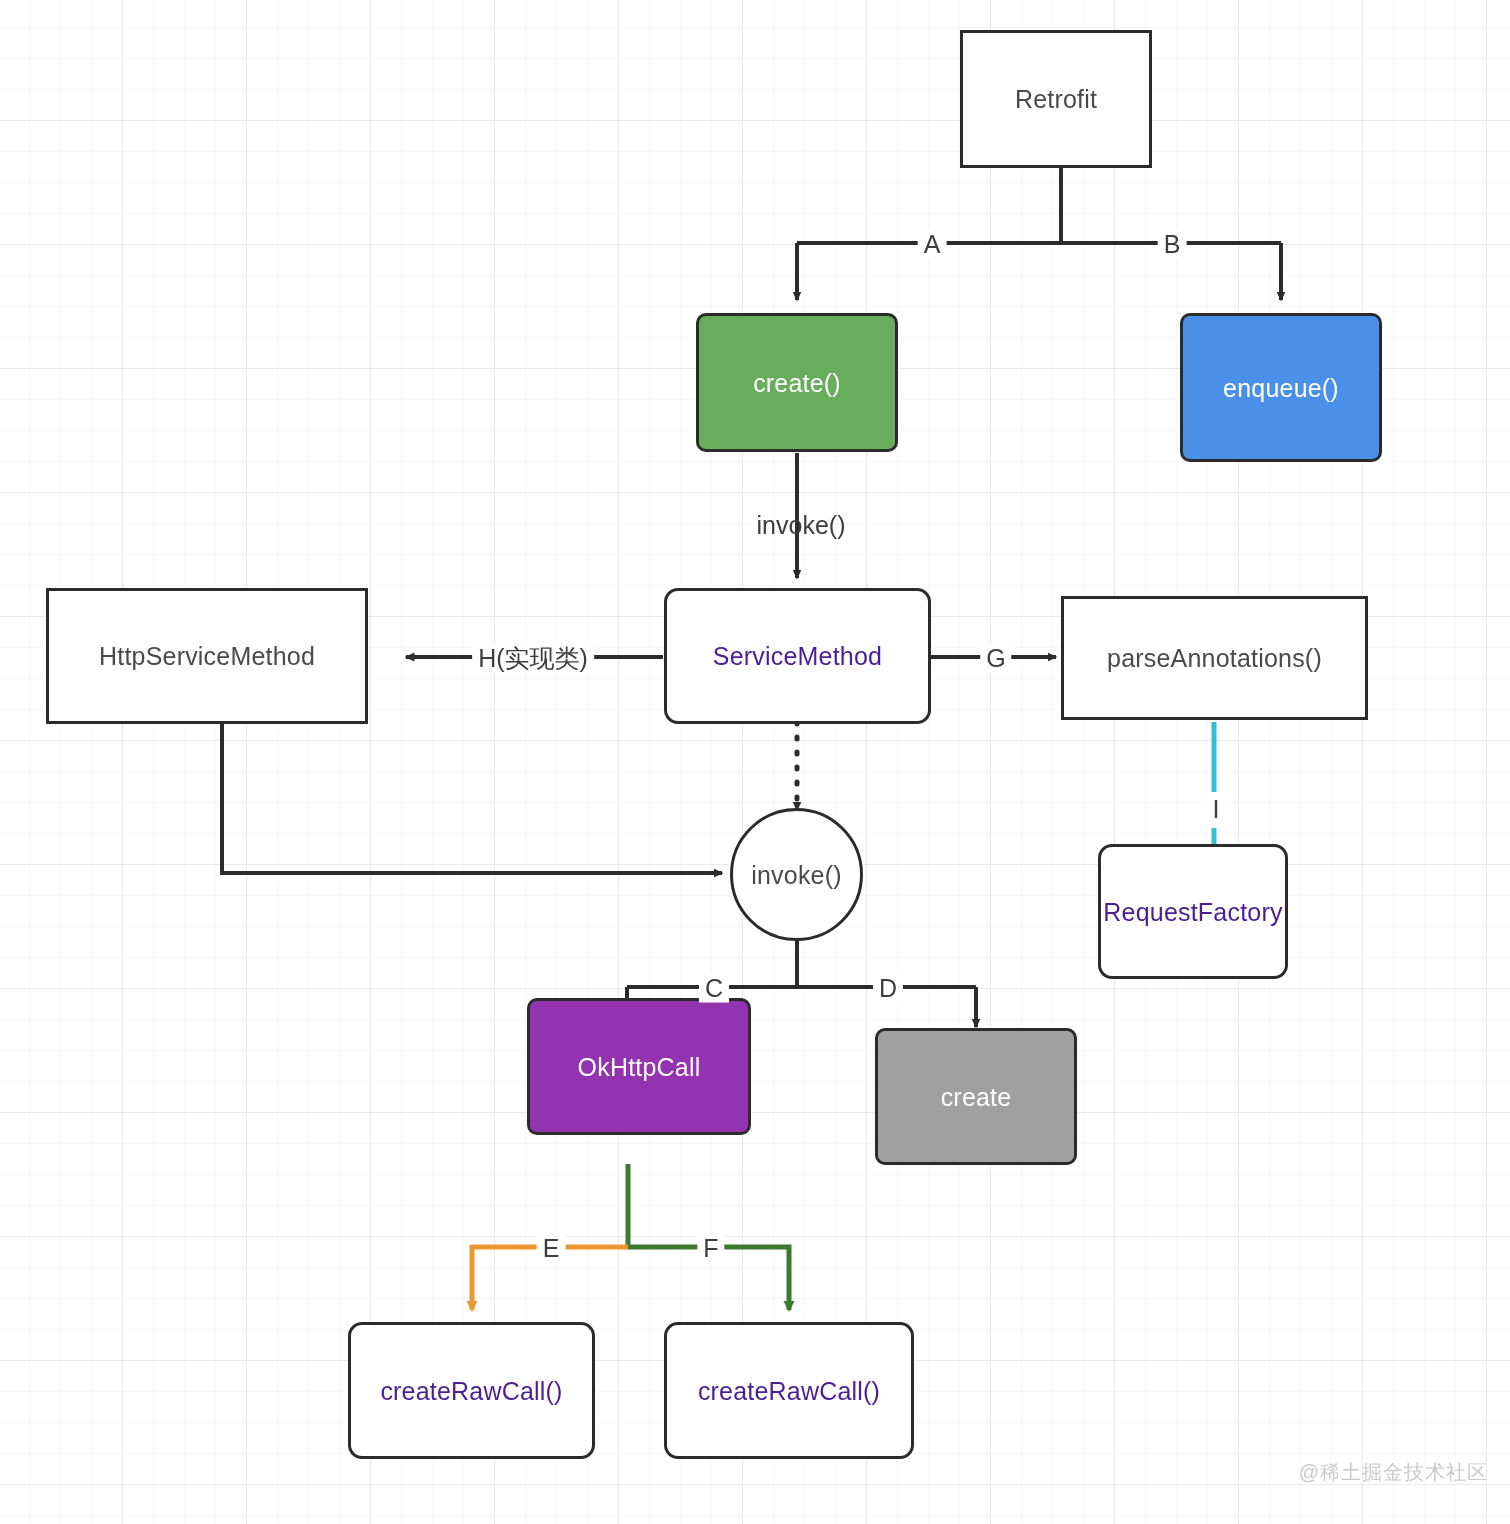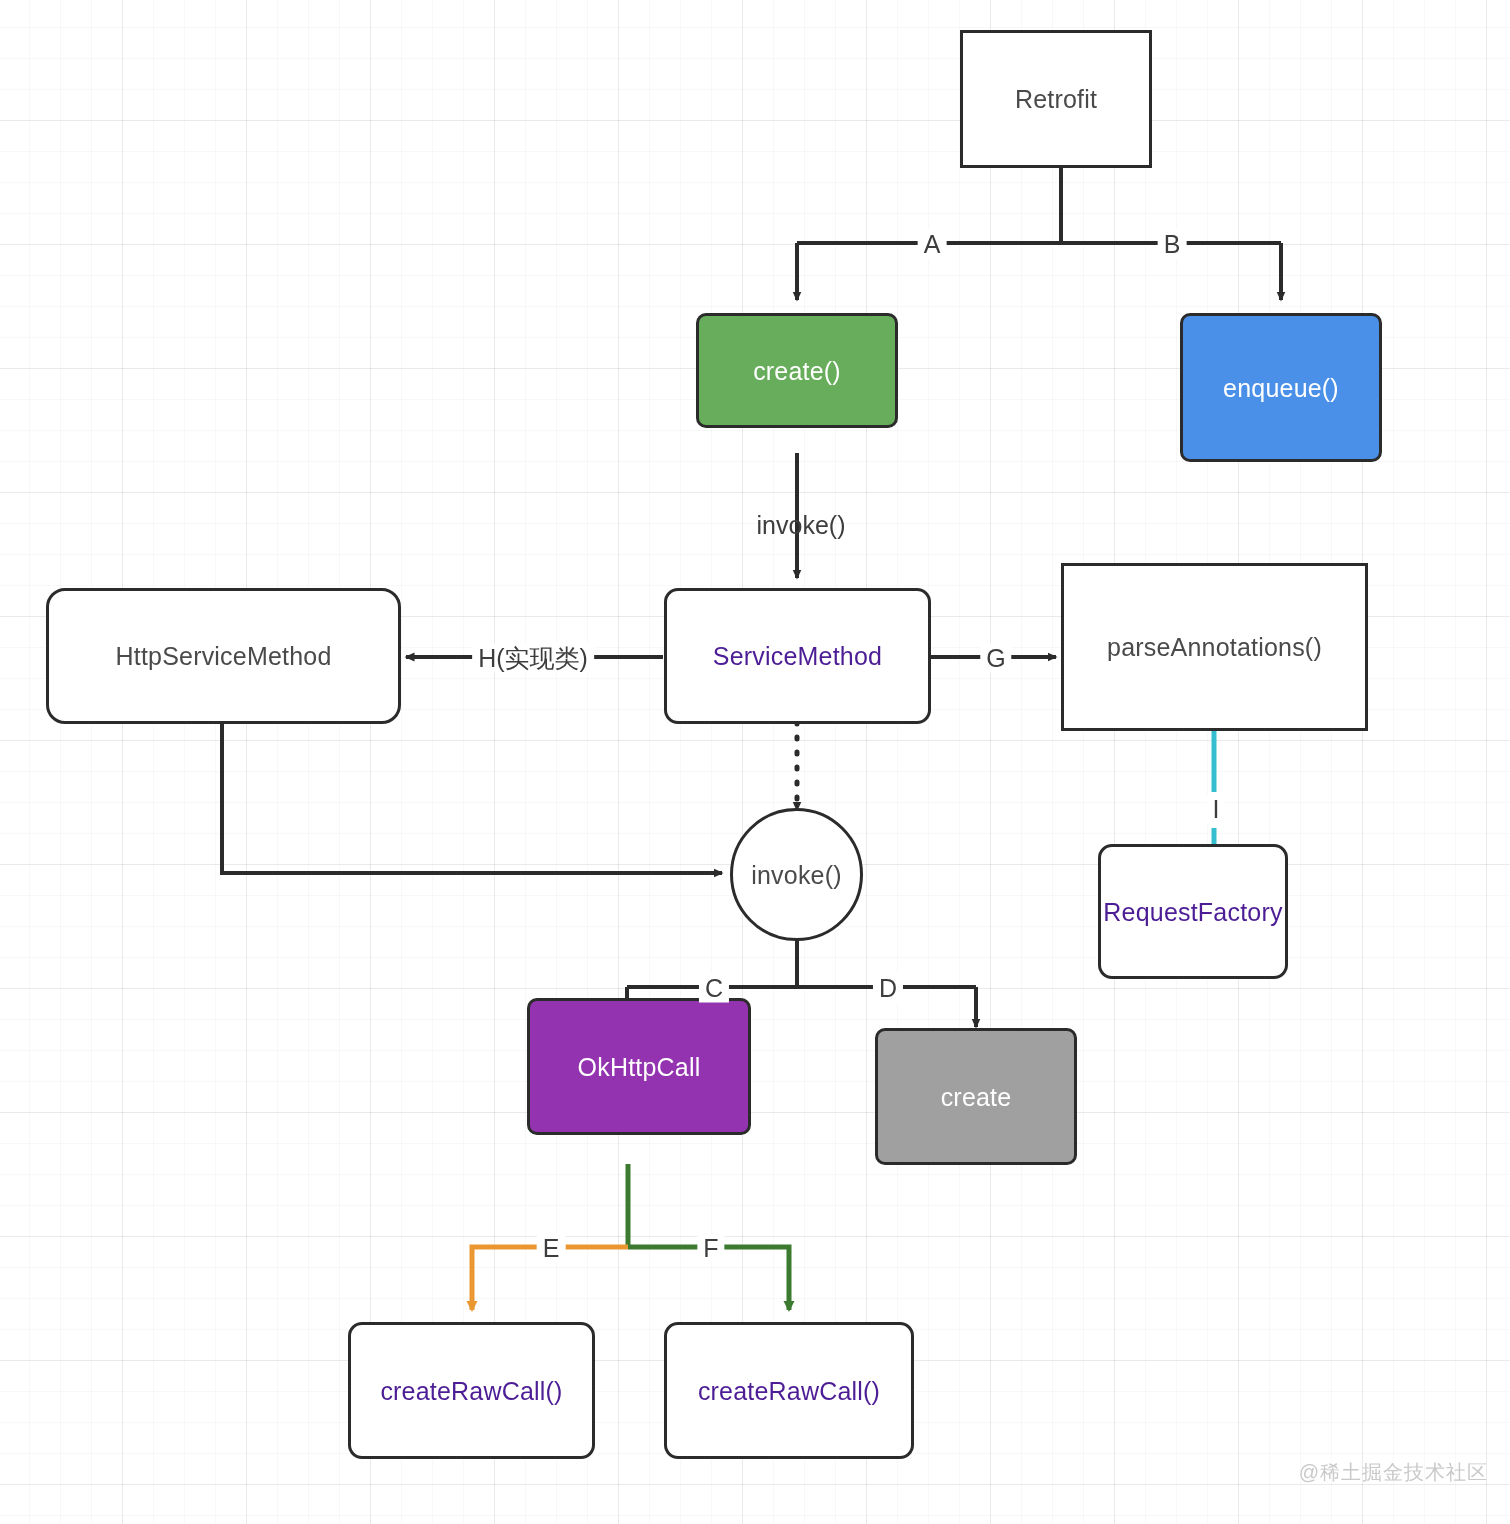--- a/index.html
+++ b/index.html
@@ -154,37 +154,37 @@
       <path d="M628,1164 L628,1247" stroke="#3b7a2f" stroke-width="5" fill="none"></path>
       <path d="M628,1247 L472,1247 L472,1310" stroke="#eb9731" stroke-width="5" fill="none" marker-end="url(#arrow-orange)"></path>
       <path d="M628,1247 L789,1247 L789,1310" stroke="#3b7a2f" stroke-width="5" fill="none" marker-end="url(#arrow-green)"></path>
     </g>
   </svg>
 
   <div class="node plain" style="left:960px; top:30px; width:192px; height:138px;">
     <span>Retrofit</span>
   </div>
 
-  <div class="node filled" style="left:696px; top:313px; width:202px; height:115px; background:#67ad5b;">
+  <div class="node filled" style="left:696px; top:313px; width:202px; height:139px; background:#67ad5b;">
     <span>create()</span>
   </div>
 
   <div class="node filled" style="left:1180px; top:313px; width:202px; height:149px; background:#4a90e8;">
     <span>enqueue()</span>
   </div>
 
-  <div class="node plain" style="left:46px; top:588px; width:355px; height:136px;border-radius:19px;">
+  <div class="node plain" style="left:46px; top:588px; width:322px; height:136px;">
     <span>HttpServiceMethod</span>
   </div>
 
   <div class="node rounded" style="left:664px; top:588px; width:267px; height:136px;">
     <span>ServiceMethod</span>
   </div>
 
-  <div class="node plain" style="left:1061px; top:563px; width:307px; height:168px;">
+  <div class="node plain" style="left:1061px; top:596px; width:307px; height:124px;">
     <span>parseAnnotations()</span>
   </div>
 
   <div class="node circle" style="left:730px; top:808px; width:133px; height:133px;">
     <span>invoke()</span>
   </div>
 
   <div class="node rounded" style="left:1098px; top:844px; width:190px; height:135px;">
     <span>RequestFactory</span>
   </div>

